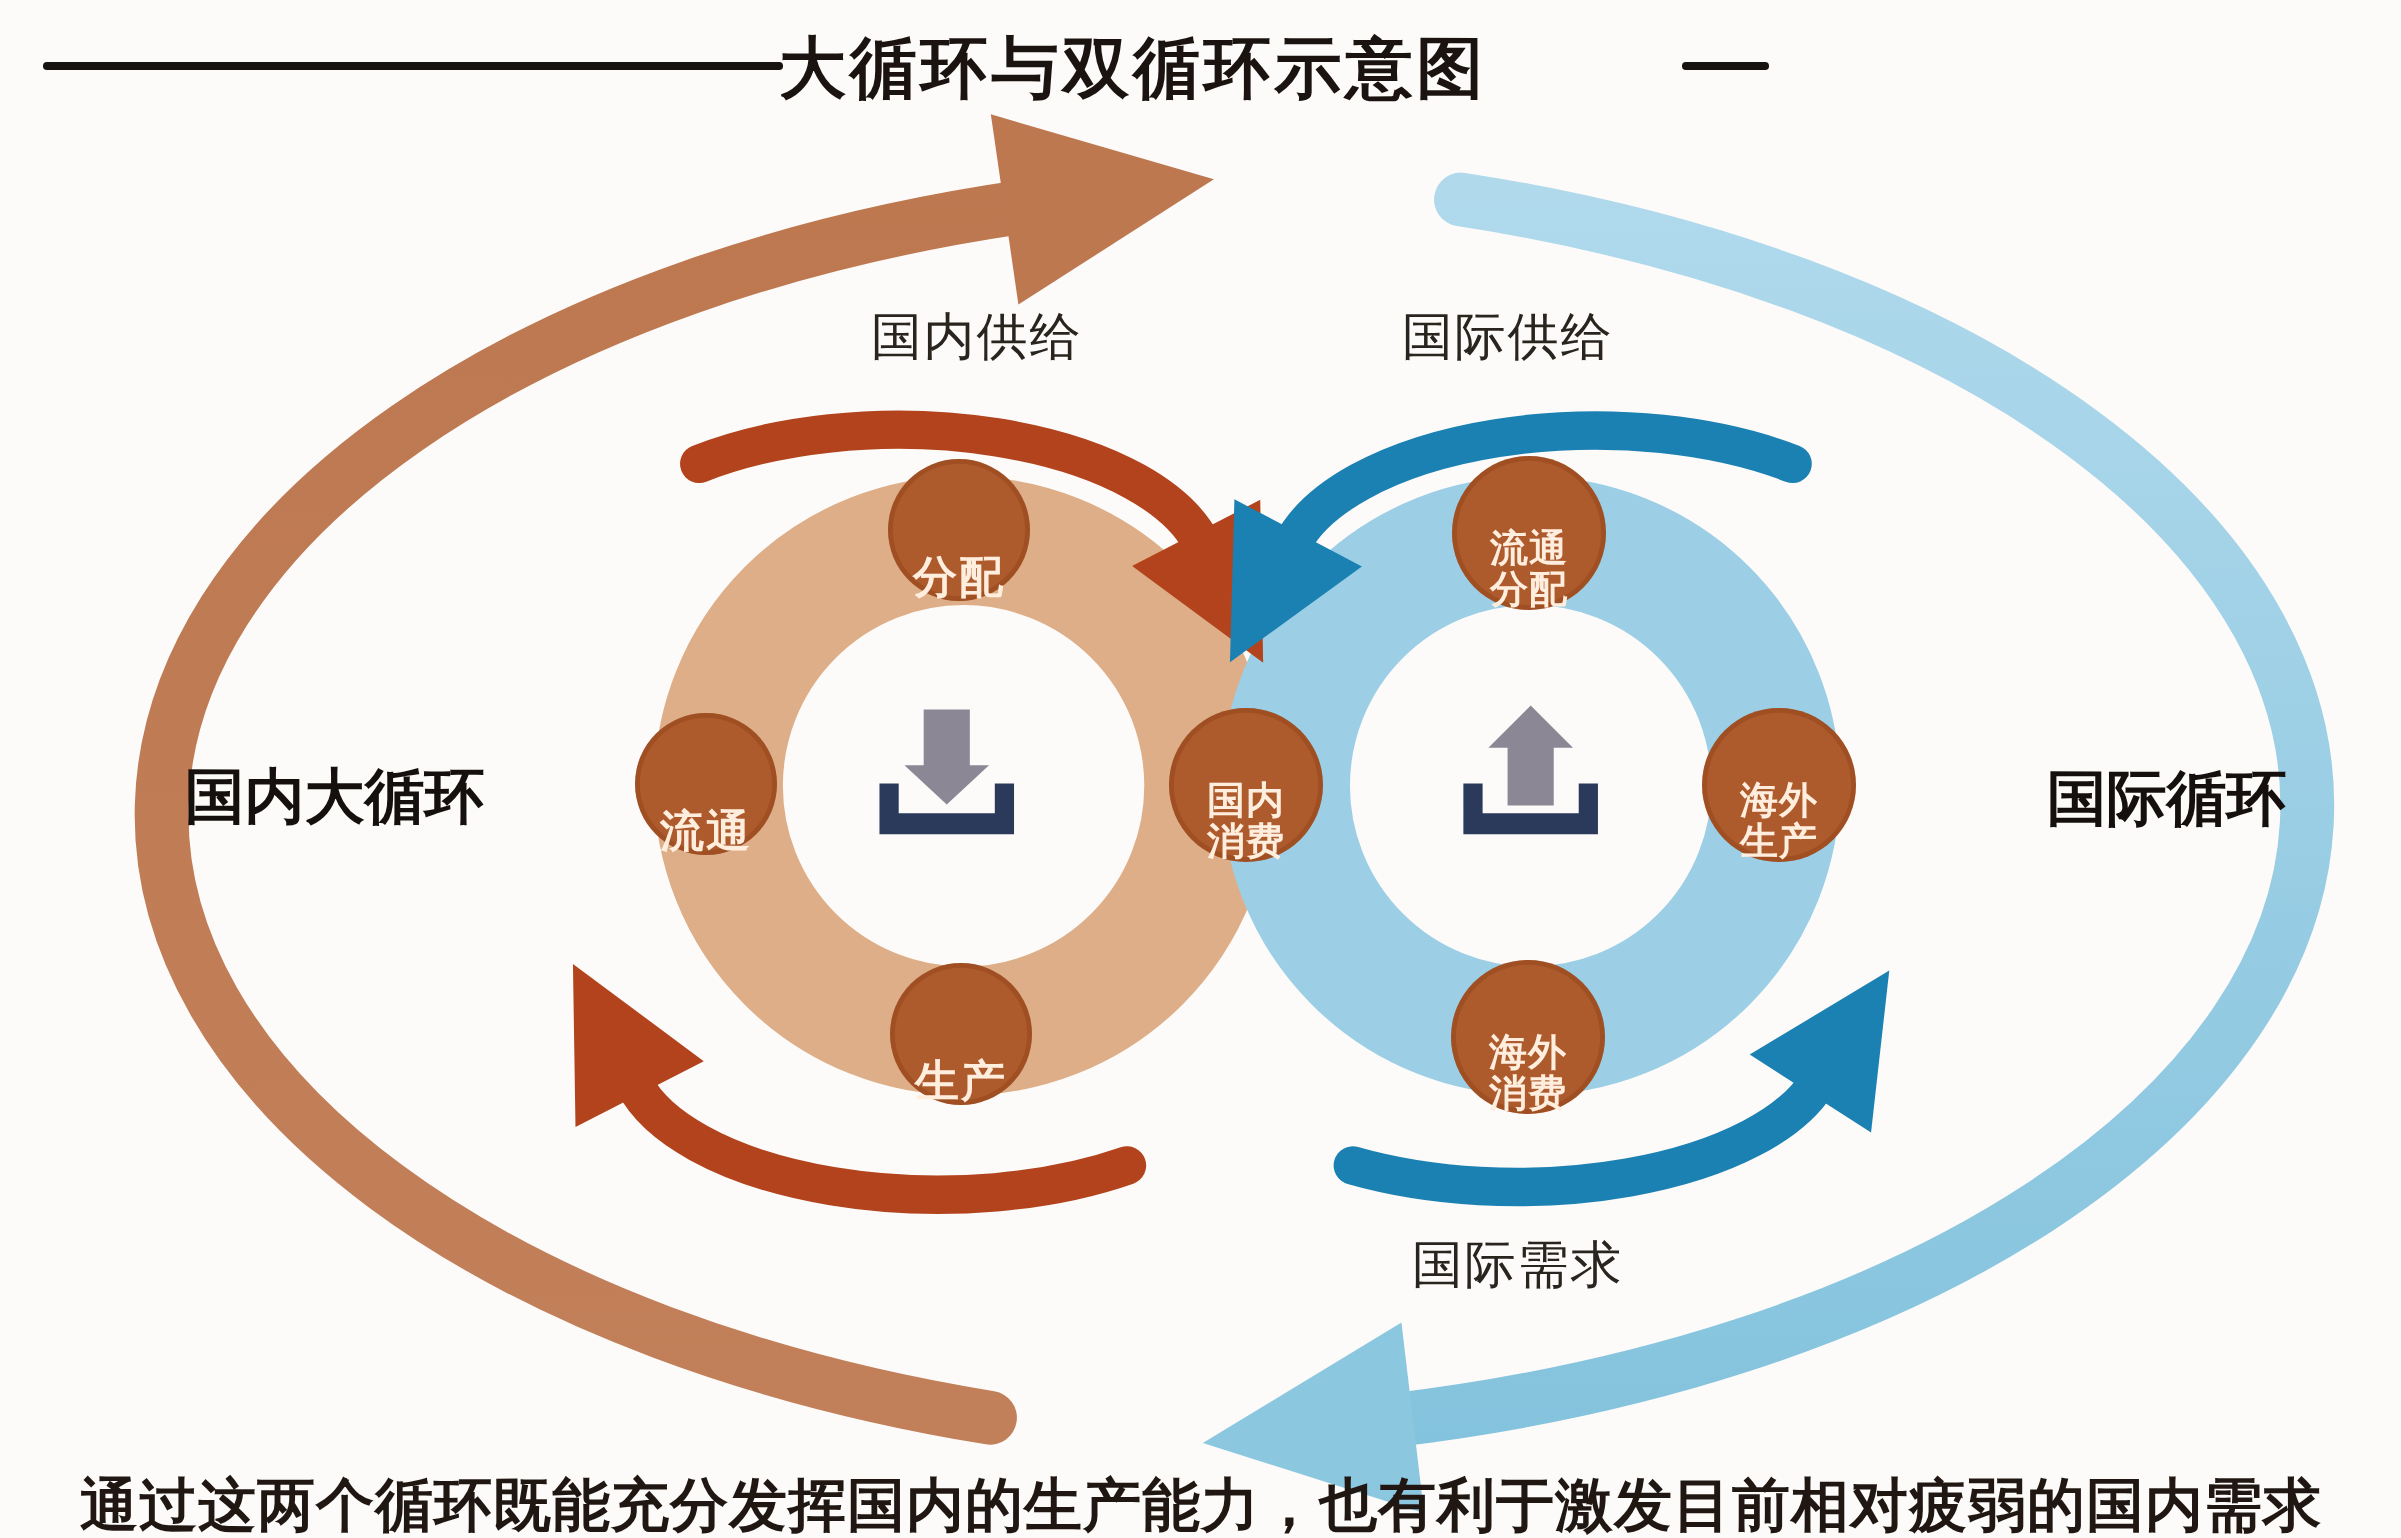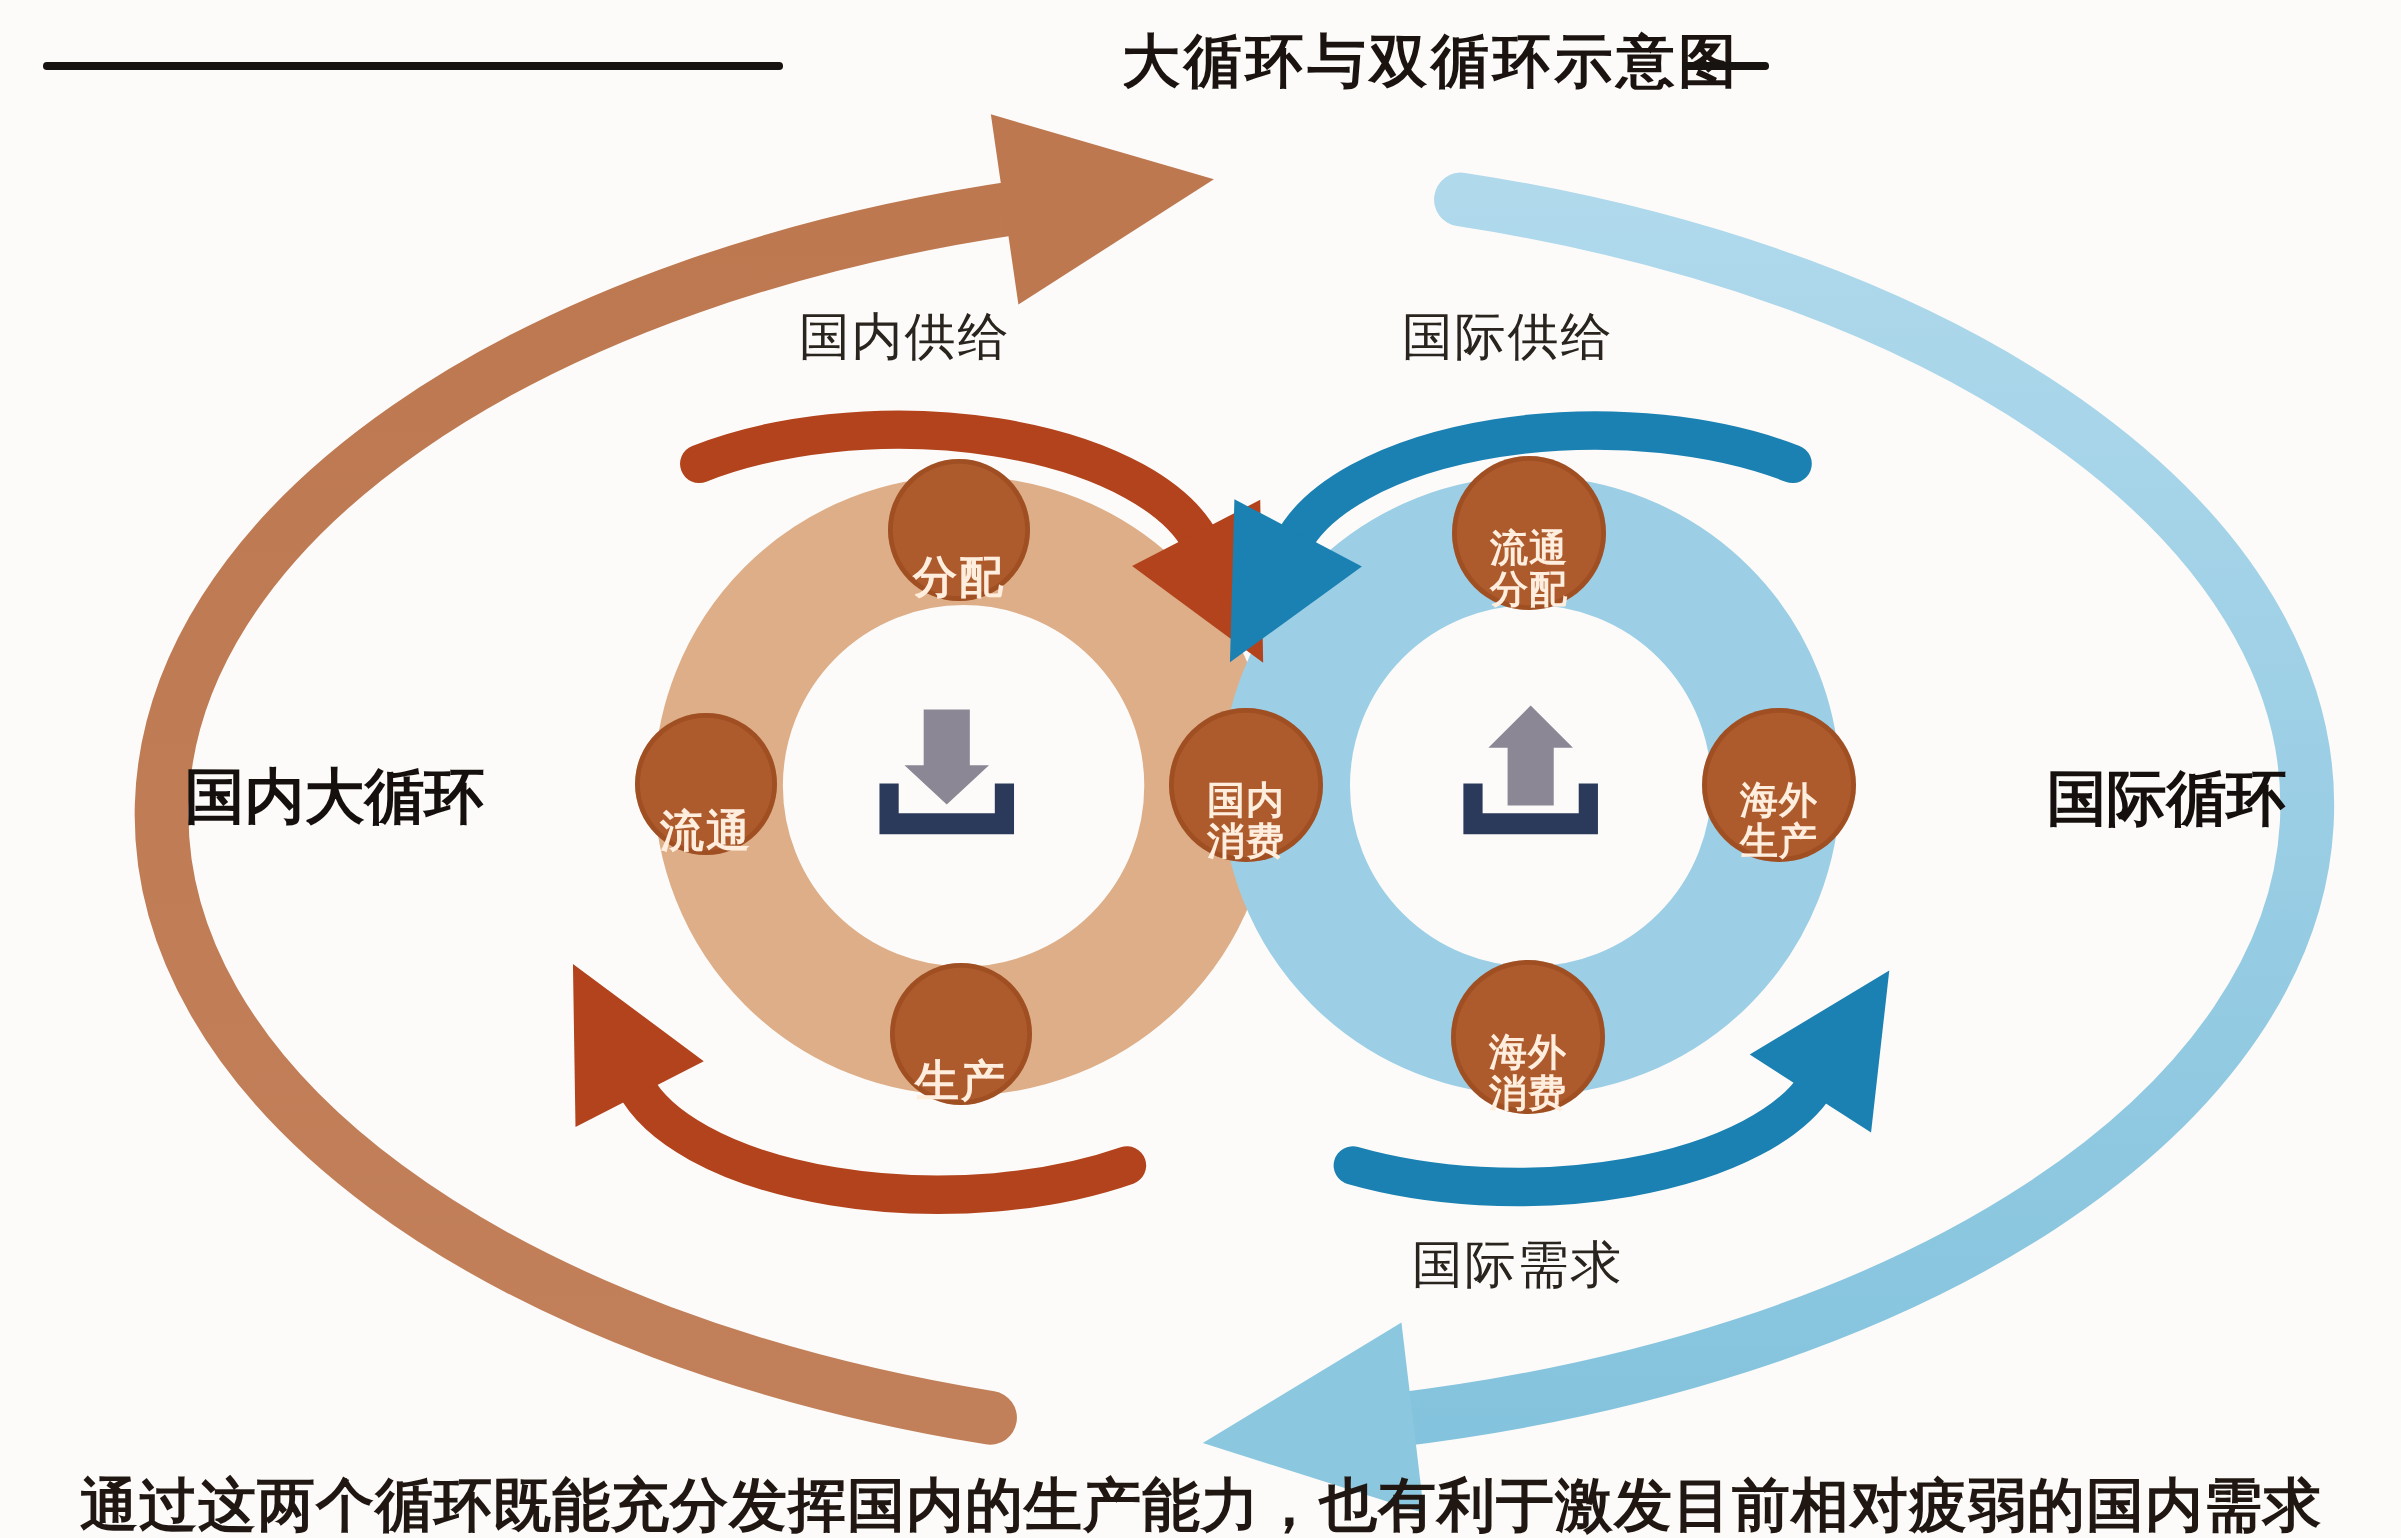--- a/index.html
+++ b/index.html
@@ -4,22 +4,22 @@
 <style>
   html,body{margin:0;padding:0;}
   body{background:#ffffff;font-family:"DejaVu Sans","Liberation Sans",sans-serif;}
   #stage{
     position:relative;width:2401px;height:1538px;overflow:hidden;
     background:#fcfbf9;color:#1b1310;
   }
   #diagram-svg{position:absolute;left:0;top:0;}
   .abs{position:absolute;}
   .title{
-    font-size:58px;font-weight:bold;letter-spacing:3.8px;
-    text-align:right;white-space:nowrap;color:#1b1310;
+    font-size:67px;font-weight:bold;letter-spacing:3.8px;
+    text-align:left;white-space:nowrap;color:#1b1310;
   }
   .rule{background:#171310;border-radius:3.8px;}
   .side-label{
     font-size:60px;font-weight:bold;text-align:center;white-space:nowrap;color:#15100d;
   }
   .flow-label{
     font-size:51px;font-weight:normal;text-align:center;white-space:nowrap;color:#2a241f;
     letter-spacing:1.9px;
   }
   .node{
@@ -84,21 +84,21 @@
     <g>
       <path d="M3045,1630 L3085,1630 L3085,1692 L3285,1692 L3285,1630 L3325,1630 L3325,1736 L3045,1736 Z" fill="#2b3a5b"></path>
       <path d="M3185,1468 L3273,1556 L3233,1556 L3233,1676 L3137,1676 L3137,1556 L3097,1556 Z" fill="#8c8795"></path>
     </g>
   </svg>
 
   <div class="abs rule" style="left:43px;top:62px;width:740px;height:7.7px;"></div>
   <div class="abs title" style="left:779px;top:23px;width:961px;">大循环与双循环示意图</div>
   <div class="abs rule" style="left:1682px;top:62px;width:87px;height:7.7px;"></div>
 
-  <div class="abs flow-label" style="left:712px;top:303px;width:385px;">国内供给</div>
+  <div class="abs flow-label" style="left:784px;top:303px;width:385px;">国内供给</div>
   <div class="abs flow-label" style="left:1315px;top:303px;width:385px;">国际供给</div>
   <div class="abs flow-label" style="left:1325px;top:1231px;width:385px;">国际需求</div>
 
   <div class="abs side-label" style="left:142px;top:757px;width:385px;">国内大循环</div>
   <div class="abs side-label" style="left:1974px;top:759px;width:385px;">国际循环</div>
 
   <div class="node single" style="left:888px;top:459px;width:142px;height:142px;">
     <span>分配</span>
   </div>
   <div class="node single" style="left:635px;top:713px;width:142px;height:142px;">

